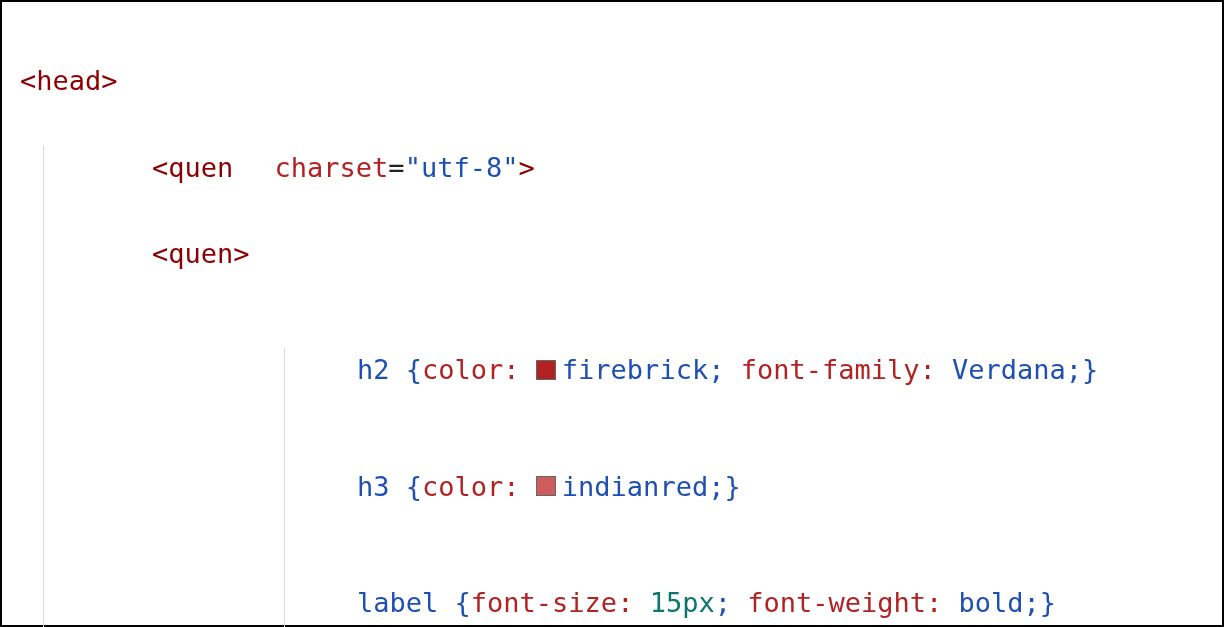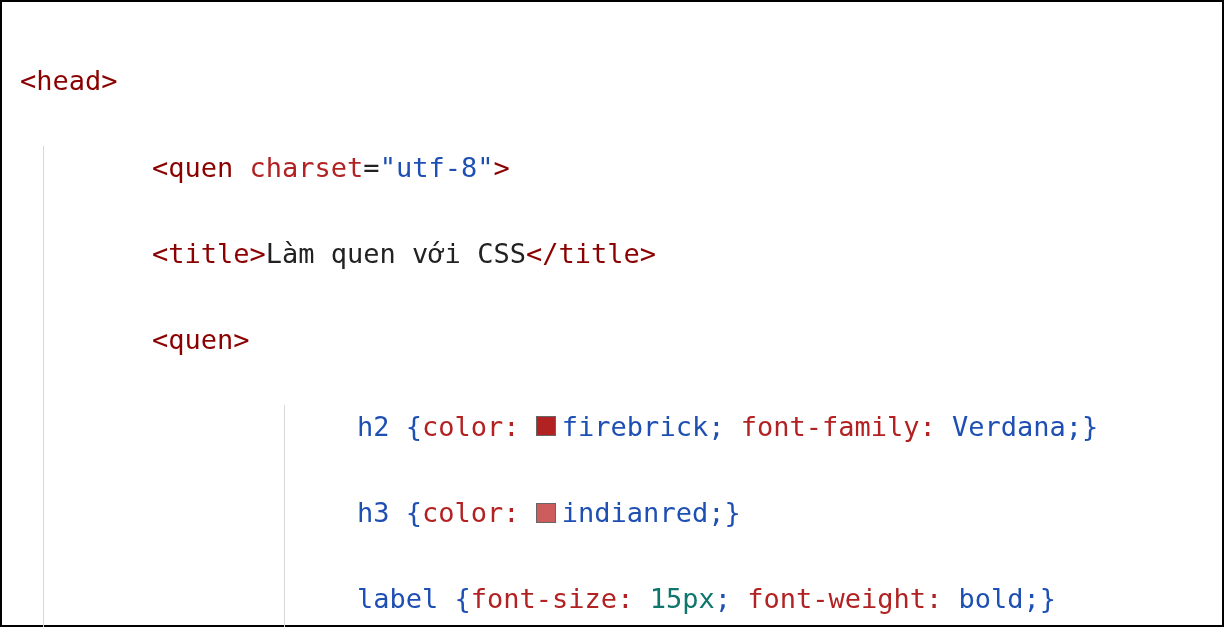--- a/index.html
+++ b/index.html
@@ -27,29 +27,30 @@
       position: relative;
     }
     .indent-1 {
       padding-left: 108px;
       border-left: 1px solid #d6d6d6;
       margin-left: 23px;
     }
     .indent-2 {
       padding-left: 72px;
       margin-left: 0;
+      margin-top: 30px;
     }
     .indent-2-wrapper {
       margin-left: 132px;
       border-left: 1px solid #d6d6d6;
       padding-left: 0;
     }
     .tag-bracket { color: #8b0000; }
     .tag-name { color: #8b0000; }
-    .attr-name { color: #b22222; }
+    .attr-name { color: #b22222; margin-left: 25px; }
     .attr-equals { color: #222; }
     .attr-value { color: #1e4fb3; }
     .text-content { color: #222; }
     .selector { color: #1e4fb3; }
     .brace { color: #1e4fb3; }
     .property { color: #b22222; }
     .colon { color: #b22222; }
     .value-color { color: #1e4fb3; }
     .value-keyword { color: #1e4fb3; }
     .value-num { color: #0f766e; }
@@ -66,21 +67,20 @@
     }
     .sw-firebrick { background: #b22222; }
     .sw-indianred { background: #cd5c5c; }
   </style>
 </head>
 <body>
 
 <div class="code-container">
 <span class="line"><span class="tag-bracket">&lt;</span><span class="tag-name">head</span><span class="tag-bracket">&gt;</span></span>
 <div class="indent-1"><span class="line"><span class="tag-bracket">&lt;</span><span class="tag-name">quen</span><span> </span><span class="attr-name">charset</span><span class="attr-equals">=</span><span class="attr-value">"utf-8"</span><span class="tag-bracket">&gt;</span></span>
-<span class="line"><span class="tag-bracket">&lt;</span><span class="tag-name">title</span><span class="tag-bracket">&gt;</span><span class="text-content">Làm quen với CSS</span><span class="tag-bracket">&lt;/</span><span class="tag-name">title</span><span class="tag-bracket">&gt;</span></span>
 <span class="line"><span class="tag-bracket">&lt;</span><span class="tag-name">quen</span><span class="tag-bracket">&gt;</span></span>
 <div class="indent-2-wrapper"><span class="line indent-2"><span class="selector">h2 </span><span class="brace">{</span><span class="property">color</span><span class="colon">: </span><span class="color-swatch sw-firebrick"></span><span class="value-color">firebrick</span><span class="semi">;</span><span> </span><span class="property">font-family</span><span class="colon">: </span><span class="value-keyword">Verdana</span><span class="semi">;</span><span class="brace">}</span></span>
 <span class="line indent-2"><span class="selector">h3 </span><span class="brace">{</span><span class="property">color</span><span class="colon">: </span><span class="color-swatch sw-indianred"></span><span class="value-color">indianred</span><span class="semi">;</span><span class="brace">}</span></span>
 <span class="line indent-2"><span class="selector">label </span><span class="brace">{</span><span class="property">font-size</span><span class="colon">: </span><span class="value-num">15px</span><span class="semi">;</span><span> </span><span class="property">font-weight</span><span class="colon">: </span><span class="value-keyword">bold</span><span class="semi">;</span><span class="brace">}</span></span>
 
 
 </div>
 </div>
 </div>
 

